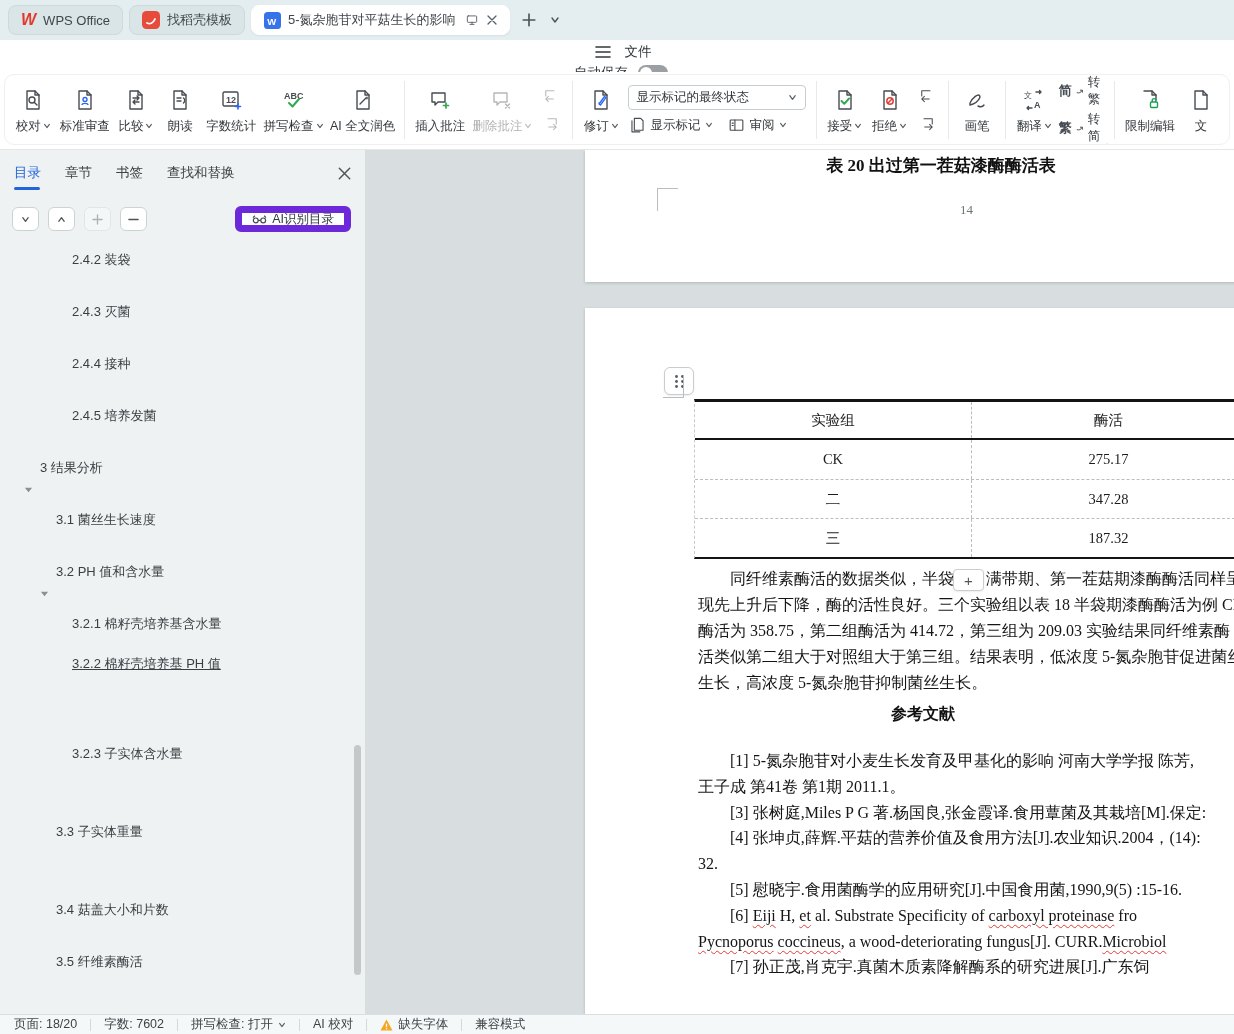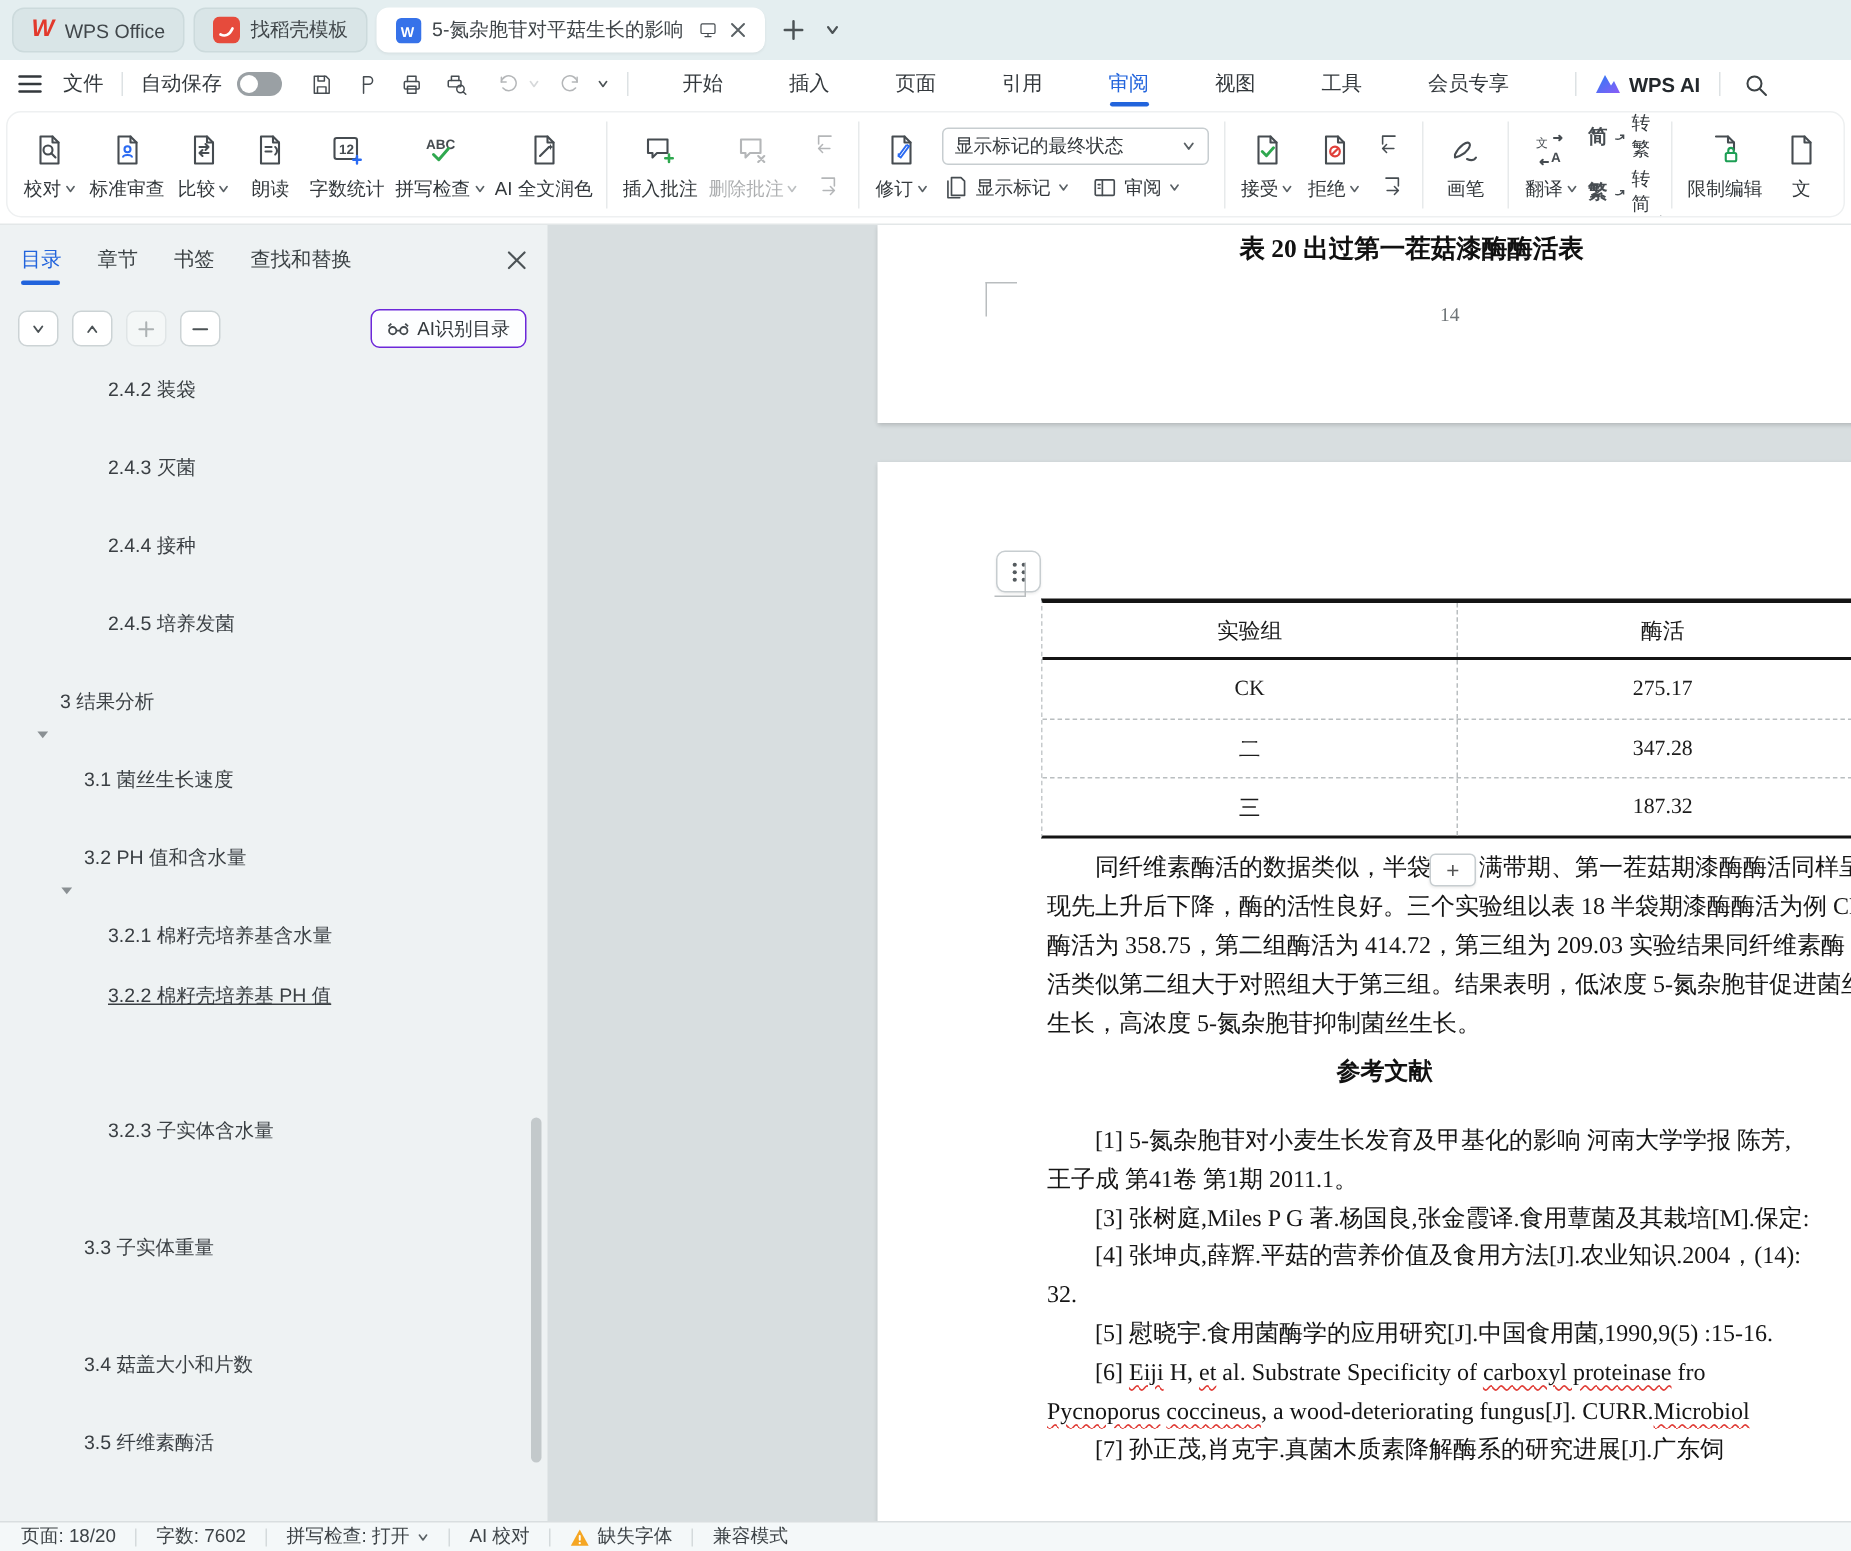--- a/index.html
+++ b/index.html
@@ -10,21 +10,21 @@
   .titlebar { height:40px; display:flex; align-items:center; padding-left:8px; background:#e4eef0; }
   .tab { height:30px; display:flex; align-items:center; gap:7px; padding:0 12px; margin-right:6px;
          border-radius:8px; background:#d9e5e7; border:1px solid #ccdadc; font-size:13px; color:#40464a; cursor:default; }
   .tab.active { background:#ffffff; border-color:#ffffff; box-shadow:0 1px 2px rgba(0,0,0,.06); }
   .tab .t-label { white-space:nowrap; max-width:170px; overflow:hidden; }
   .wps-w { color:#e2392c; font-weight:900; font-style:italic; font-size:16px; }
   .tab-extra { display:flex; align-items:center; gap:8px; margin-left:2px; }
   .tabbar-btn { width:26px; height:26px; display:flex; align-items:center; justify-content:center; border-radius:6px; color:#4c5356; }
 
   
-  .menubar { height:32px; background:#fff; display:flex; align-items:center; padding-left:8px; font-size:13.5px; }
+  .menubar { height:32px; background:#fff; display:flex; align-items:center; padding-left:8px; font-size:13.5px;flex-direction:column; }
   .mb-sep { width:1px; height:16px; background:#dde2e4; margin:0 12px; }
   .mb-group { display:flex; align-items:center; gap:10px; }
   .toggle { width:30px; height:16px; border-radius:9px; background:#9aa0a4; position:relative; }
   .toggle .knob { position:absolute; left:2px; top:2px; width:12px; height:12px; border-radius:50%; background:#fff; }
   .qicon { width:24px; height:24px; display:flex; align-items:center; justify-content:center; border-radius:4px; }
   .menu-items { display:flex; align-items:center; margin-left:24px; }
   .menu-item { padding:0 0 0 0; margin-right:44px; height:32px; display:flex; align-items:center; position:relative; cursor:default; color:#33383c; }
   .menu-item.active { color:#2264dc; }
   .menu-item.active:after { content:""; position:absolute; left:50%; transform:translateX(-50%); bottom:1px; width:26px; height:3px; border-radius:2px; background:#2264dc; }
   .wpsai { display:flex; align-items:center; gap:5px; font-weight:700; color:#23282c; }
@@ -55,21 +55,21 @@
   .main { height:864px; display:flex; }
   .sidebar { width:366px; background:#eef2f3; border-right:1px solid #d8dee0; position:relative; flex:0 0 366px; }
   .side-tabs { display:flex; align-items:center; padding:14px 14px 0 14px; gap:24px; font-size:13.5px; color:#3c4245; }
   .side-tab { position:relative; padding-bottom:8px; cursor:default; white-space:nowrap; }
   .side-tab.active { color:#2264dc; }
   .side-tab.active:after { content:""; position:absolute; left:0; bottom:0; width:26px; height:3px; border-radius:2px; background:#2264dc; }
   .side-close { margin-left:auto; color:#4c5356; padding-bottom:8px; }
   .side-toolbar { display:flex; align-items:center; margin:16px 14px 0 12px; }
   .sq-btn { width:27px; height:24px; border:1px solid #ccd3d5; background:#fff; border-radius:6px; margin-right:9px;
             display:flex; align-items:center; justify-content:center; color:#4c5356; }
-  .ai-outline { margin-left:auto; height:26px; border:1px solid #6d28d9; background:#fdfeff; border-radius:6px;
+  .ai-outline { margin-left:auto; height:26px; border:7px solid #6d28d9; background:#fdfeff; border-radius:6px;
                 display:flex; align-items:center; gap:5px; padding:0 10px; font-size:12.5px; color:#33383c; }
   .toc-item { position:absolute; font-size:13px; color:#3a3f43; white-space:nowrap; cursor:default; }
   .toc-caret { position:absolute; color:#8a9093; }
   .side-scroll { position:absolute; right:4px; width:7px; border-radius:4px; background:#c3c9cb; }
 
   .docarea { flex:1; background:#d8dee0; position:relative; overflow:hidden; }
   .page { position:absolute; left:219px; width:790px; background:#fff; box-shadow:0 1px 3px rgba(0,0,0,.18); }
   #page-prev { top:0; height:132px; }
   #page-cur  { top:158px; height:730px; }
   .serif { font-family:"Liberation Serif","DejaVu Serif",serif; }

